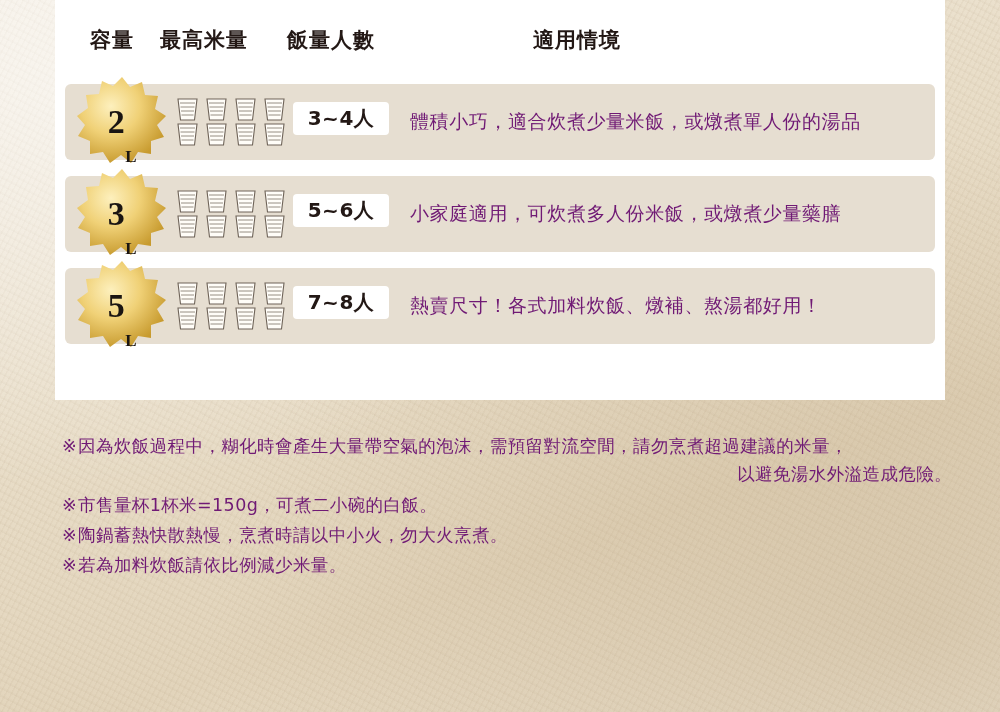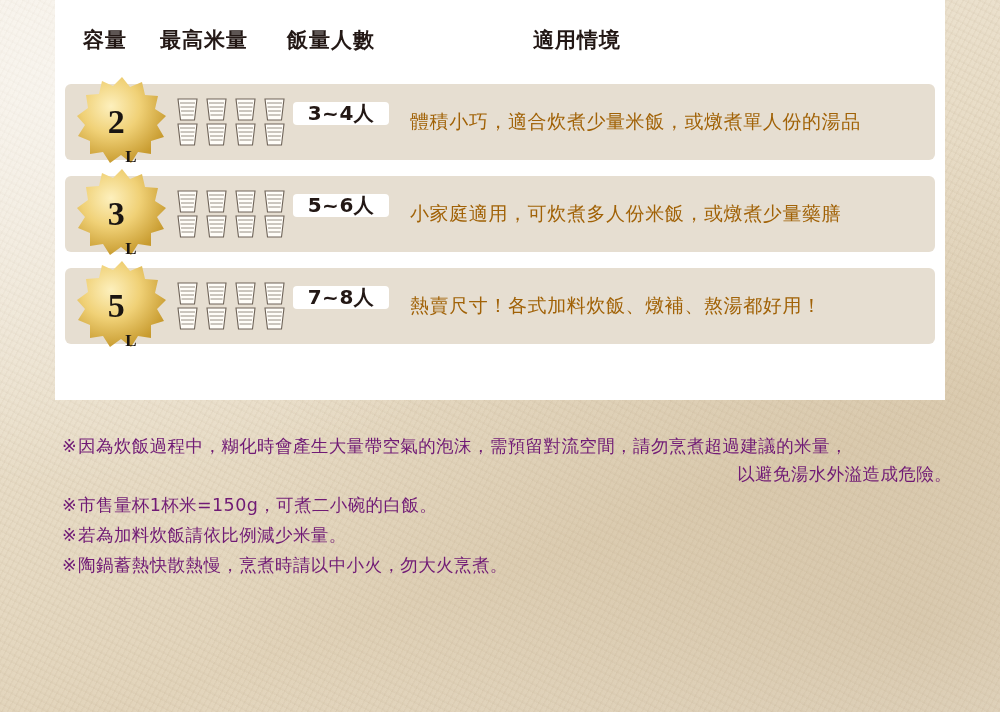--- a/index.html
+++ b/index.html
@@ -50,21 +50,21 @@
     height: 36px;
   }
   .th {
     position: absolute;
     font-size: 21px;
     font-weight: bold;
     color: #231815;
     letter-spacing: 1px;
     white-space: nowrap;
   }
-  .th-capacity { left: 28px; top: 0; text-align: center; }
+  .th-capacity { left: 35px; top: 0; text-align: center; }
   .th-maxrice  { left: 105px; top: 0; }
   .th-servings { left: 232px; top: 0; }
   .th-usage    { left: 478px; top: 0; }
 
   
   .row {
     position: absolute;
     left: 10px;
     width: 870px;
     height: 76px;
@@ -127,41 +127,41 @@
     position: relative;
   }
   .cup svg { display: block; }
 
   
   .servings {
     position: absolute;
     top: 18px;
     left: 228px;
     min-width: 96px;
-    height: 23px;
+    height: 33px;
     background: #ffffff;
     border-radius: 4px;
     display: flex;
     align-items: center;
     justify-content: center;
     font-size: 20px;
     font-weight: bold;
     color: #231815;
     letter-spacing: 0.5px;
     padding: 0 8px;
     box-sizing: border-box;
   }
 
   
   .usage {
     position: absolute;
     top: 25px;
     left: 345px;
     font-size: 19px;
-    color: #a16207;
+    color: #701a75;
     letter-spacing: 0.6px;
     white-space: nowrap;
   }
 
   
   .notes {
     position: absolute;
     left: 62px;
     top: 432px;
     width: 890px;
@@ -417,20 +417,20 @@
 
   <div class="notes">
     <div class="note">
       <span class="mark">※</span><span>因為炊飯過程中，糊化時會產生大量帶空氣的泡沫，需預留對流空間，請勿烹煮超過建議的米量，</span>
       <span class="cont">以避免湯水外溢造成危險。</span>
     </div>
     <div class="note">
       <span class="mark">※</span><span>市售量杯1杯米=150g，可煮二小碗的白飯。</span>
     </div>
     <div class="note">
+      <span class="mark">※</span><span>陶鍋蓄熱快散熱慢，烹煮時請以中小火，勿大火烹煮。</span>
+    </div>
+    <div class="note">
       <span class="mark">※</span><span>若為加料炊飯請依比例減少米量。</span>
     </div>
-    <div class="note">
-      <span class="mark">※</span><span>陶鍋蓄熱快散熱慢，烹煮時請以中小火，勿大火烹煮。</span>
-    </div>
   </div>
 
 </div>
 
 </body></html>

